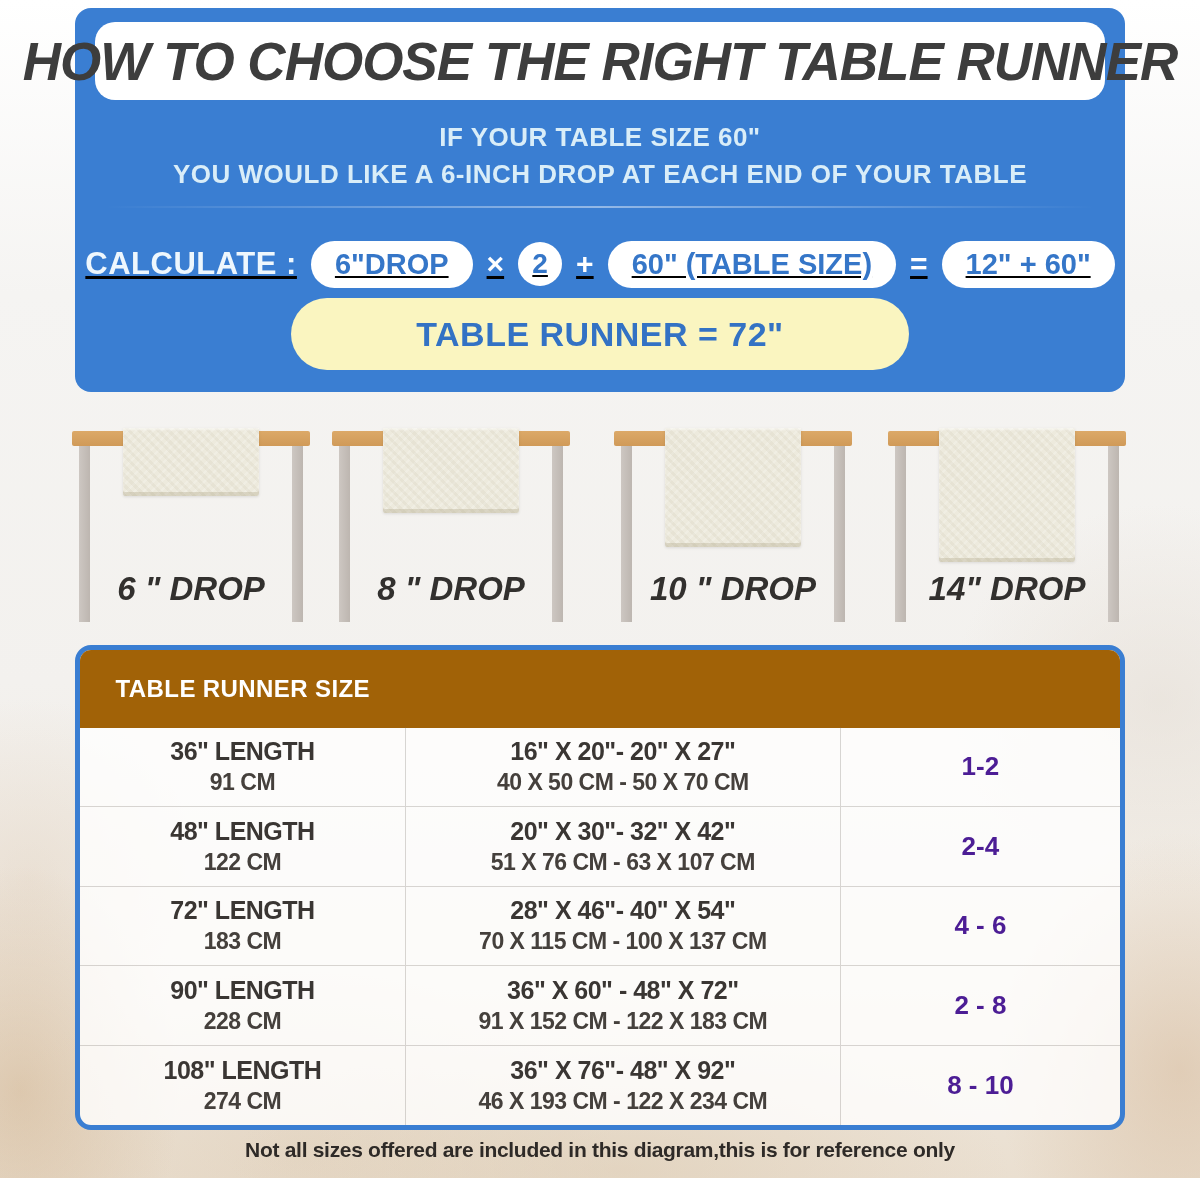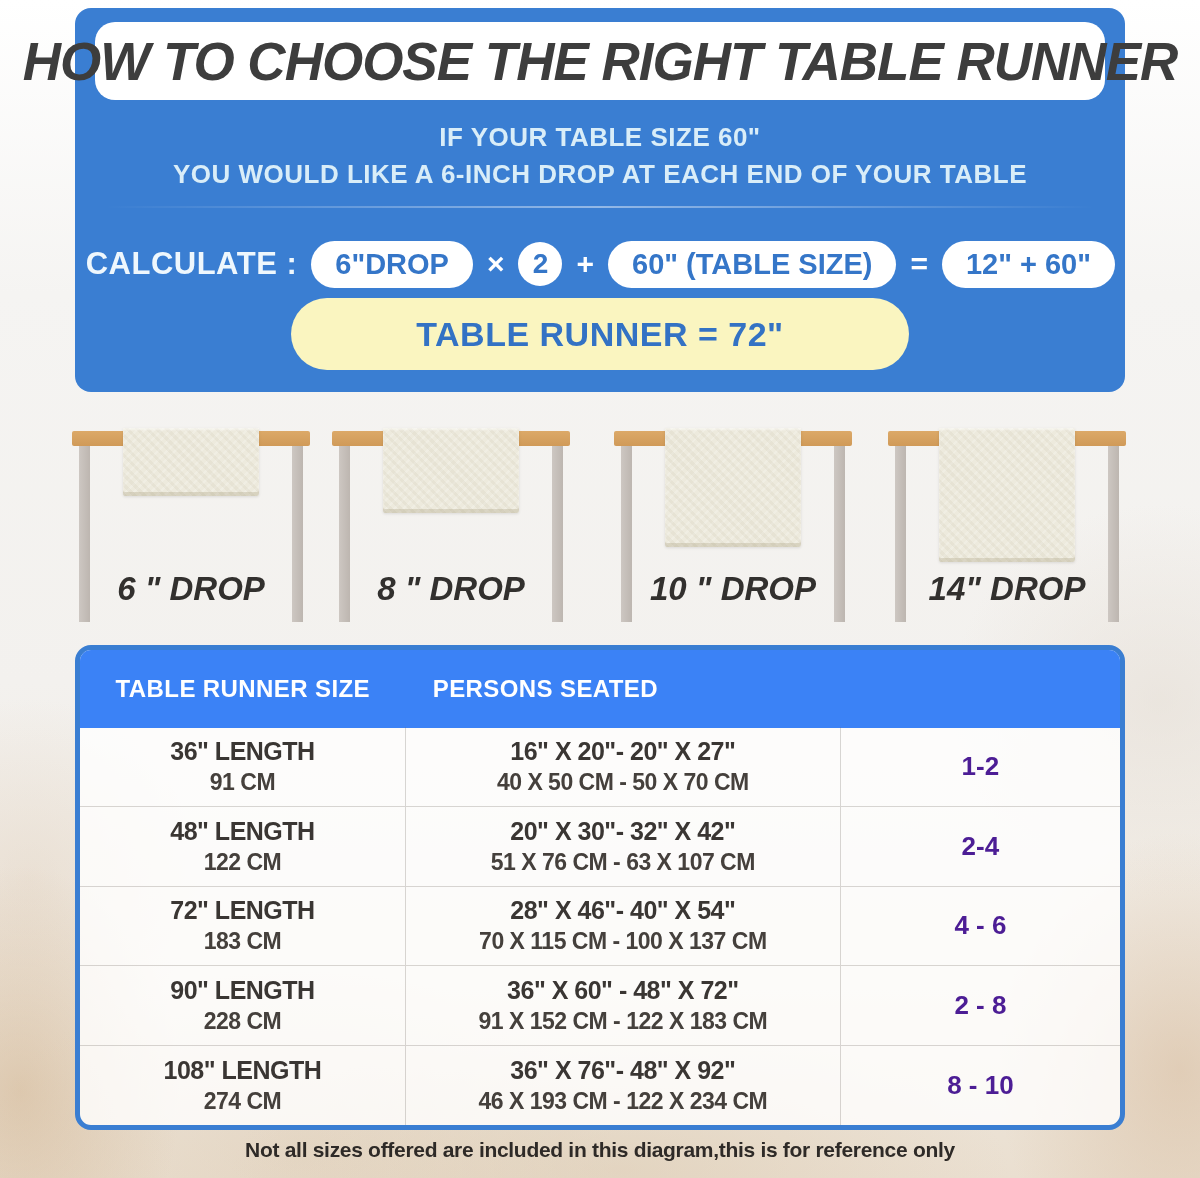--- a/index.html
+++ b/index.html
@@ -22,21 +22,21 @@
   .hero{position:absolute;left:75px;top:8px;width:1050px;height:384px;background:#3a7ed2;border-radius:16px;}
   .title-banner{position:absolute;left:20px;right:20px;top:14px;height:78px;background:#ffffff;border-radius:20px;
     display:flex;align-items:center;justify-content:center;}
   .title-banner span{font-size:53px;font-weight:bold;font-style:italic;color:#3d3d3d;letter-spacing:-1px;white-space:nowrap;}
   .sub{position:absolute;left:0;right:0;text-align:center;color:#d9edf8;font-size:26px;font-weight:bold;letter-spacing:0.5px;}
   .sub1{top:114px;}
   .sub2{top:151px;}
   .hero-divider{position:absolute;left:30px;right:30px;top:198px;height:2px;
     background:linear-gradient(90deg,rgba(255,255,255,0),rgba(255,255,255,0.45) 50%,rgba(255,255,255,0));}
 
-  .calc-row{position:absolute;left:10px;right:10px;top:228px;height:56px;display:flex;align-items:center;justify-content:flex-end;gap:14px;}
+  .calc-row{position:absolute;left:10px;right:10px;top:228px;height:56px;display:flex;align-items:center;justify-content:center;gap:14px;text-decoration:underline;}
   .calc-label{color:#eef7fd;font-size:31px;font-weight:bold;letter-spacing:0.5px;white-space:nowrap;}
   .pill{background:#ffffff;border-radius:28px;padding:7px 24px;color:#3576c8;font-size:29px;font-weight:bold;white-space:nowrap;}
   .op{color:#ffffff;font-size:30px;font-weight:bold;}
   .mult-badge{width:44px;height:44px;border-radius:50%;background:#ffffff;color:#3576c8;font-size:28px;font-weight:bold;
     display:flex;align-items:center;justify-content:center;}
 
   .result-pill{position:absolute;left:50%;transform:translateX(-50%);top:290px;width:618px;height:72px;background:#faf5c0;
     border-radius:36px;display:flex;align-items:center;justify-content:center;}
   .result-pill span{color:#3372c4;font-size:34px;font-weight:bold;letter-spacing:0.5px;}
 
@@ -54,21 +54,21 @@
   .tfig .drop-label{position:absolute;left:0;right:0;top:142px;text-align:center;
     font-size:33px;font-weight:bold;font-style:italic;color:#32302e;letter-spacing:0;white-space:nowrap;}
   #tfig1{left:72px;}  #tfig1 .cloth{height:68px;}
   #tfig2{left:332px;} #tfig2 .cloth{height:85px;}
   #tfig3{left:614px;} #tfig3 .cloth{height:119px;}
   #tfig4{left:888px;} #tfig4 .cloth{height:134px;}
 
   
   .size-table{position:absolute;left:75px;top:645px;width:1050px;height:485px;box-sizing:border-box;
     border:5px solid #3a7ed2;border-radius:16px;overflow:hidden;background:rgba(255,255,255,0.80);}
-  .st-header{display:flex;height:77px;background:#3b82f6;align-items:center;margin:-1px;padding:1px;}
+  .st-header{display:flex;height:77px;background:#a16207;align-items:center;margin:-1px;padding:1px;}
   .st-header .hc{color:#ffffff;font-size:24px;font-weight:bold;text-align:center;letter-spacing:0.4px;}
   .c1{width:31.3%;} .c2{width:41.8%;} .c3{width:26.9%;}
   .st-body{display:flex;flex-direction:column;height:398px;}
   .st-row{flex:1;display:flex;align-items:stretch;border-bottom:1px solid rgba(120,112,104,0.28);}
   .st-row:last-child{border-bottom:none;}
   .cell{display:flex;flex-direction:column;align-items:center;justify-content:center;gap:3px;}
   .cell.c1,.cell.c2{border-right:1px solid rgba(120,112,104,0.28);}
   .ln-main{font-size:25px;font-weight:bold;color:#3a3633;letter-spacing:-0.5px;white-space:nowrap;}
   .ln-sub{font-size:23px;font-weight:bold;color:#45403c;letter-spacing:-0.5px;white-space:nowrap;}
   .persons{font-size:26px;font-weight:bold;color:#4c1d95;}
@@ -131,21 +131,20 @@
     <div class="leg l"></div>
     <div class="leg r"></div>
     <div class="bar"></div>
     <div class="cloth"></div>
     <div class="drop-label">14" DROP</div>
   </div>
 
   <div class="size-table">
     <div class="st-header">
       <div class="hc c1">TABLE RUNNER SIZE</div>
-      <div class="hc c3">PERSONS SEATED</div>
     </div>
     <div class="st-body">
 
       <div class="st-row">
         <div class="cell c1">
           <span class="ln-main">36" LENGTH</span>
           <span class="ln-sub">91 CM</span>
         </div>
         <div class="cell c2">
           <span class="ln-main">16" X 20"- 20" X 27"</span>

